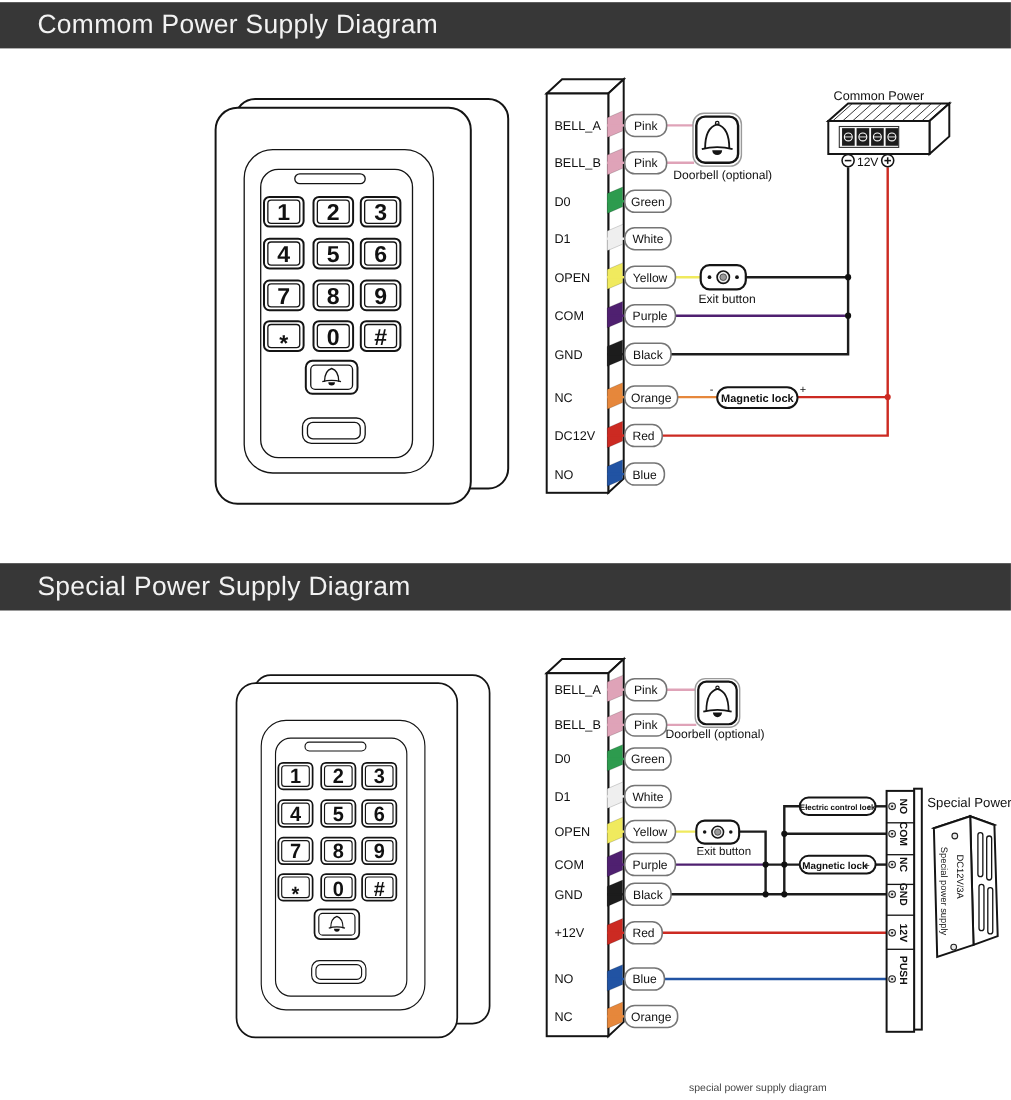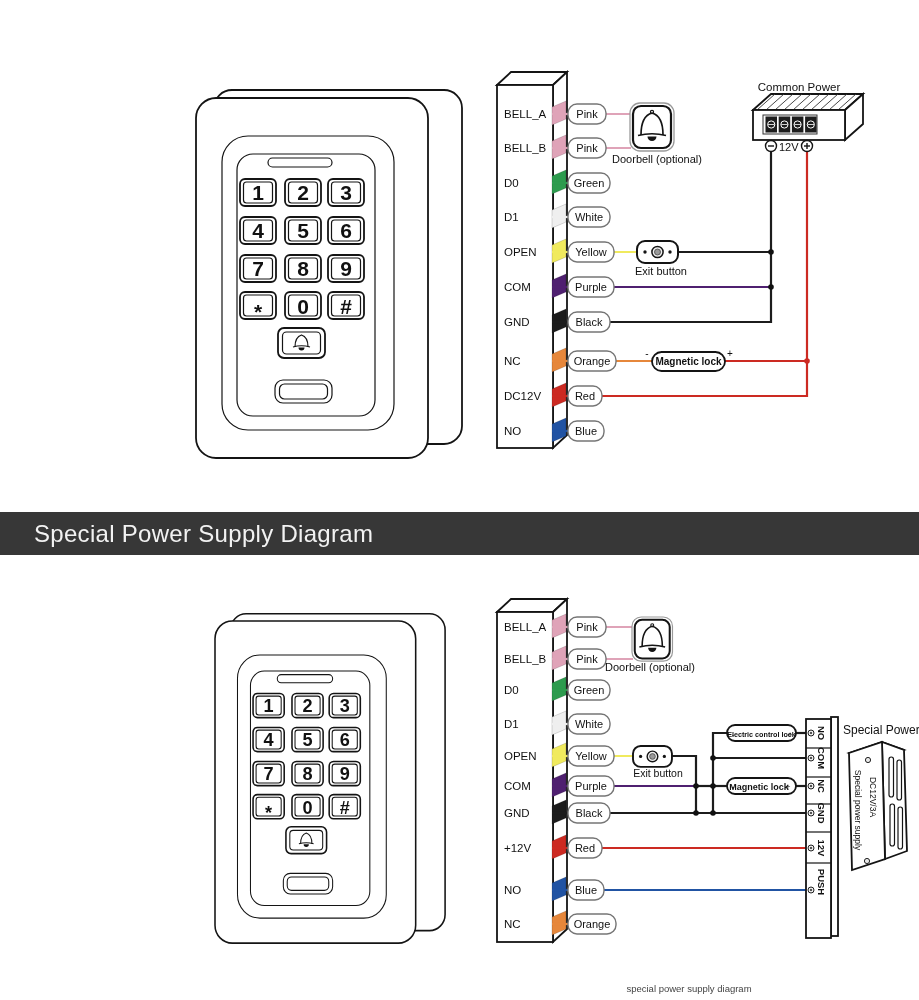--- a/index.html
+++ b/index.html
@@ -25,20 +25,23 @@
   .striplbl{font-size:9.5px;font-weight:bold;text-anchor:middle;}
   .screw{fill:#e9e9e9;stroke:#222;stroke-width:1;}
   .keytxt{font-size:21px;font-weight:600;text-anchor:middle;}
   .cap{font-size:9.5px;fill:#444;text-anchor:middle;}
 </style>
 </head>
 <body>
 
 <div id="root">
 
+  <div class="banner" id="banner-common">
+    <span>Commom Power Supply Diagram</span>
+  </div>
   <div class="banner" id="banner-special">
     <span>Special Power Supply Diagram</span>
   </div>
 
   <svg width="919" height="1000" viewBox="0 0 919 1000">
     <defs>
       <clipPath id="hatchclip">
           <polygon points="753,110 771,94 863,94 845,110"></polygon>
         </clipPath>
 

